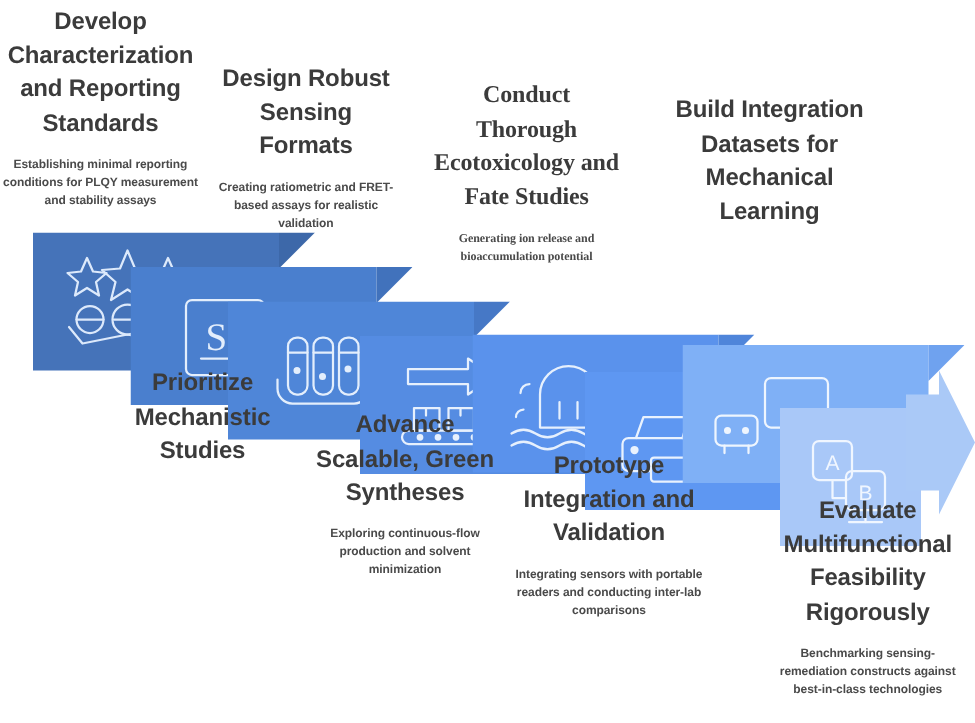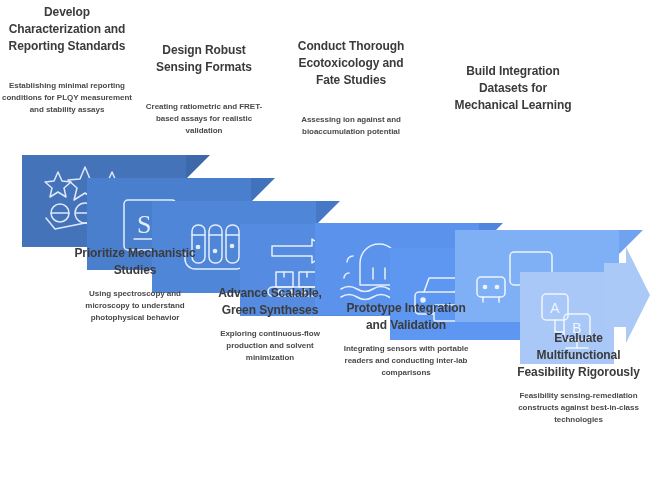--- a/index.html
+++ b/index.html
@@ -36,37 +36,37 @@
   .chev svg { display: block; }
 
   
   .txt {
     position: absolute;
     text-align: center;
     pointer-events: auto;
   }
   .txt .ttl {
     display: block;
-    font-size: 12px;
+    font-size: 16px;
     font-weight: bold;
     line-height: 1.42;
     color: #3b3b3b;
     letter-spacing: -0.1px;
   }
   .txt .dsc {
     display: block;
     margin-top: 9px;
     font-size: 8px;
     font-weight: bold;
     line-height: 1.5;
     color: #4a4a4a;
     letter-spacing: -0.05px;
   }
 
-  .above .dsc { margin-top: 25px; }
+  .above .dsc { margin-top: 9px; }
 </style>
 </head>
 <body>
 
 <div id="diagram">
 
   <div class="chev-layer">
 
     <div class="chev" style="left:22px; top:155px;">
       <svg width="188" height="102" viewBox="0 0 188 102">
@@ -212,45 +212,44 @@
     </div>
   </div>
 
   <div class="txt above" style="left:2px; top:4px; width:130px;">
     <span class="ttl">Develop Characterization and Reporting Standards</span>
     <span class="dsc">Establishing minimal reporting conditions for PLQY measurement and stability assays</span>
   </div>
 
   <div class="txt" style="left:70px; top:245px; width:130px;">
     <span class="ttl">Prioritize Mechanistic Studies</span>
-    <span class="dsc">Using spectroscopy and microscopy to understand photophysical behavior</span>
   </div>
 
   <div class="txt above" style="left:140px; top:42px; width:128px;text-align:center;">
     <span class="ttl">Design Robust Sensing Formats</span>
     <span class="dsc">Creating ratiometric and FRET-based assays for realistic validation</span>
   </div>
 
-  <div class="txt" style="left:205px; top:273px; width:130px;margin-top:12px;">
+  <div class="txt" style="left:205px; top:273px; width:130px;">
     <span class="ttl">Advance Scalable, Green Syntheses</span>
     <span class="dsc">Exploring continuous-flow production and solvent minimization</span>
   </div>
 
-  <div class="txt above" style="left:287px; top:38px; width:128px;">
+  <div class="txt above" style="left:287px; top:53px; width:128px;font-family:Liberation Serif, serif;">
     <span class="ttl">Conduct Thorough Ecotoxicology and Fate Studies</span>
-    <span class="dsc">Assessing ion against and bioaccumulation potential</span>
+    <span class="dsc">Generating ion release and bioaccumulation potential</span>
   </div>
 
   <div class="txt" style="left:340px; top:300px; width:132px;">
     <span class="ttl">Prototype Integration and Validation</span>
     <span class="dsc">Integrating sensors with portable readers and conducting inter-lab comparisons</span>
   </div>
 
   <div class="txt above" style="left:448px; top:63px; width:130px;">
     <span class="ttl">Build Integration Datasets for Mechanical Learning</span>
   </div>
 
   <div class="txt" style="left:512px; top:330px; width:133px;">
     <span class="ttl">Evaluate Multifunctional Feasibility Rigorously</span>
-    <span class="dsc">Feasibility sensing-remediation constructs against best-in-class technologies</span>
+    <span class="dsc">Benchmarking sensing-remediation constructs against best-in-class technologies</span>
   </div>
 
 </div>
 
 </body></html>

